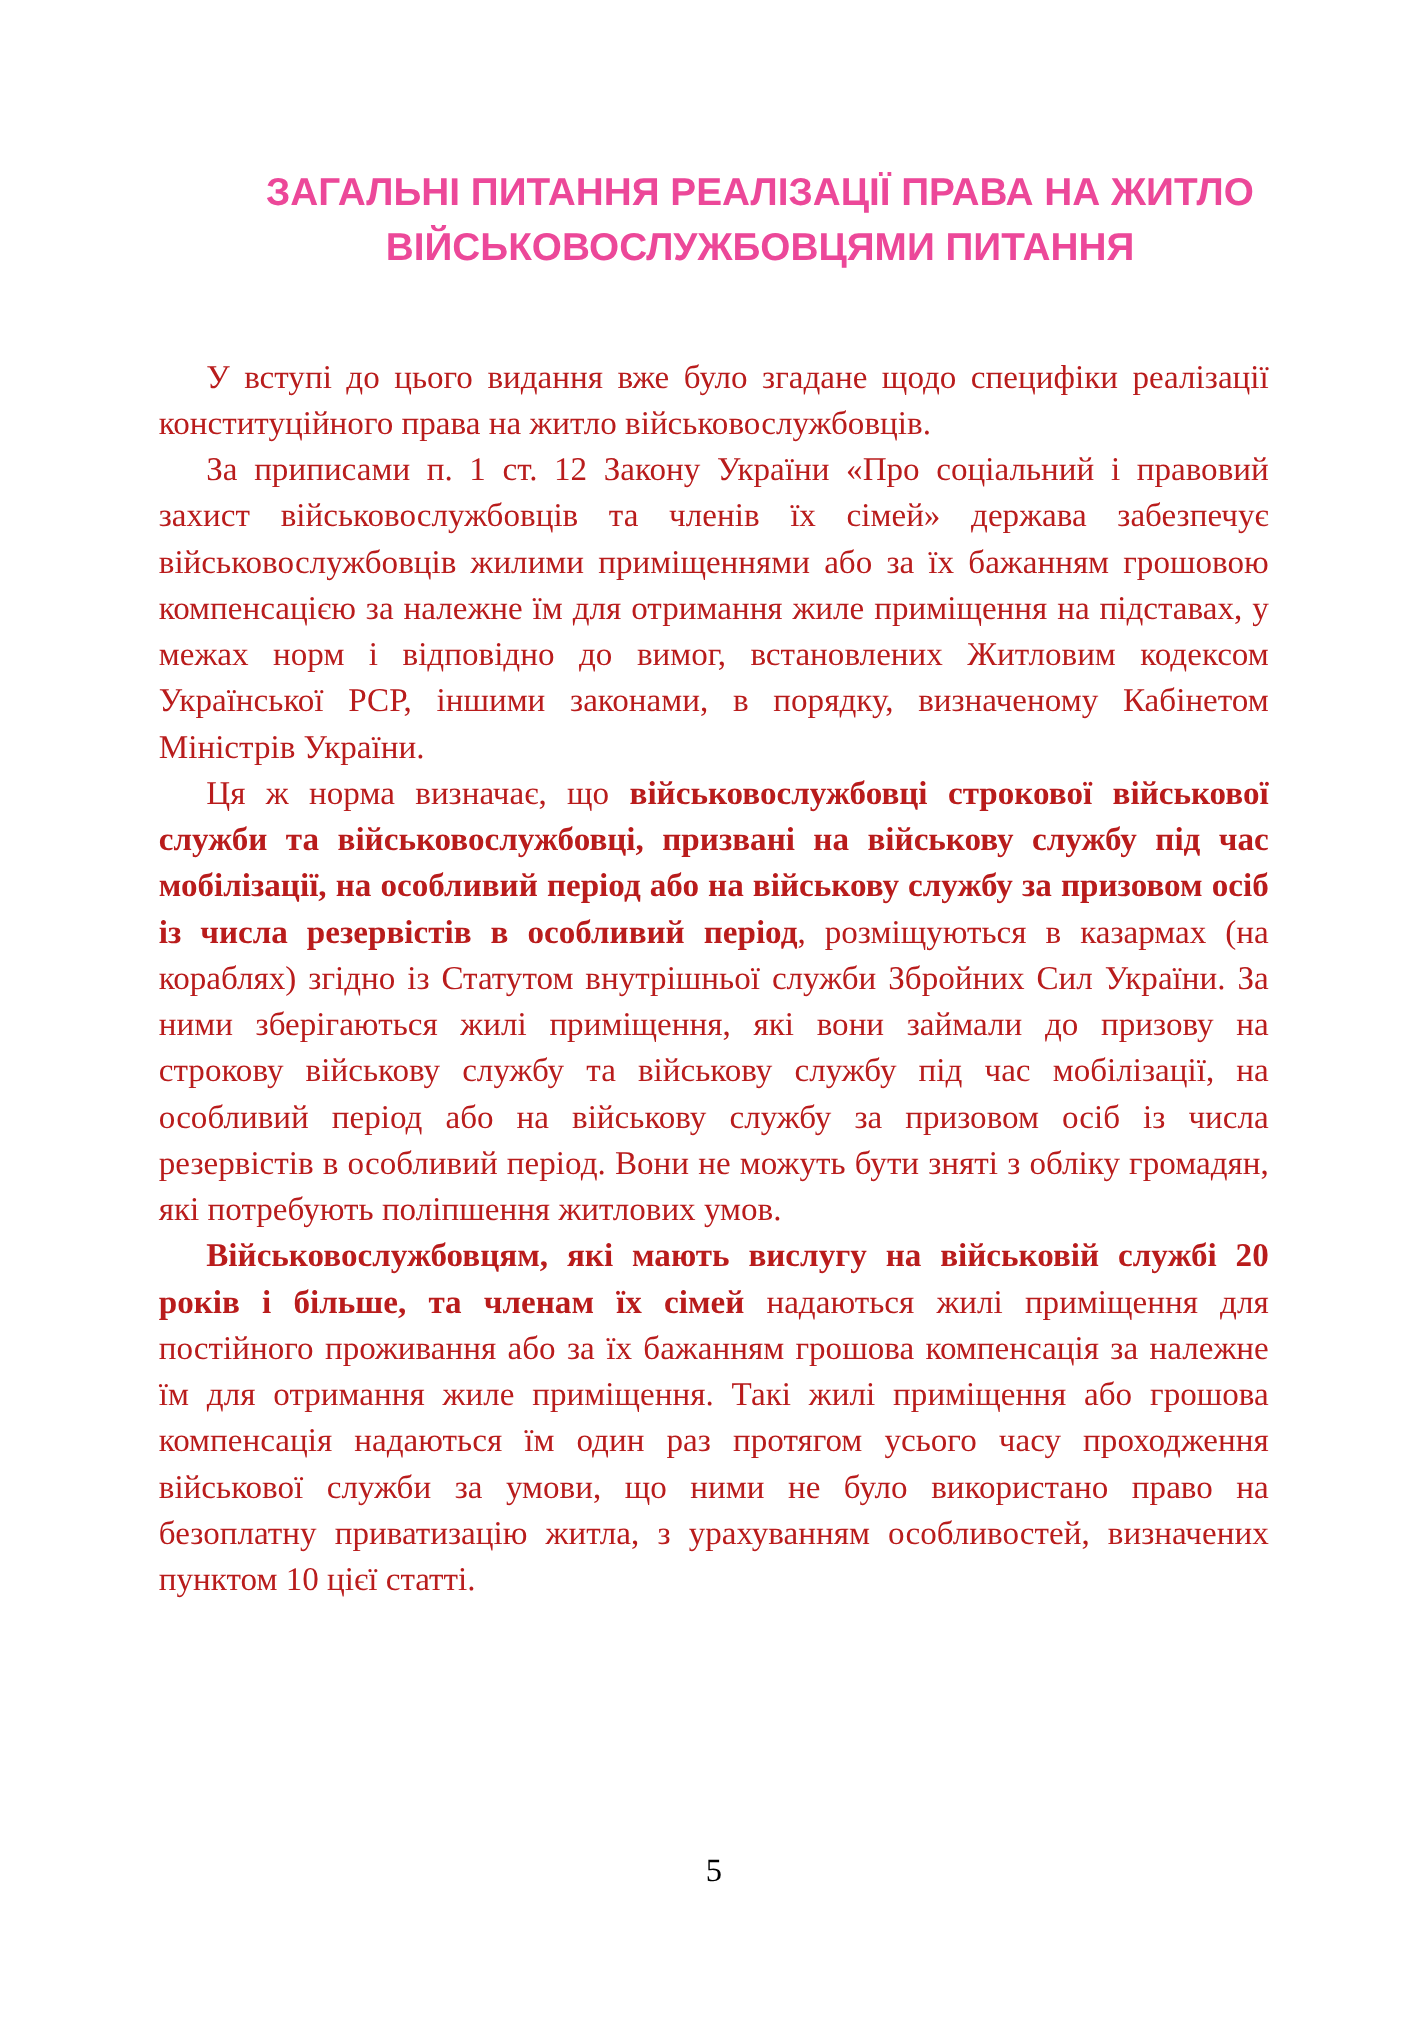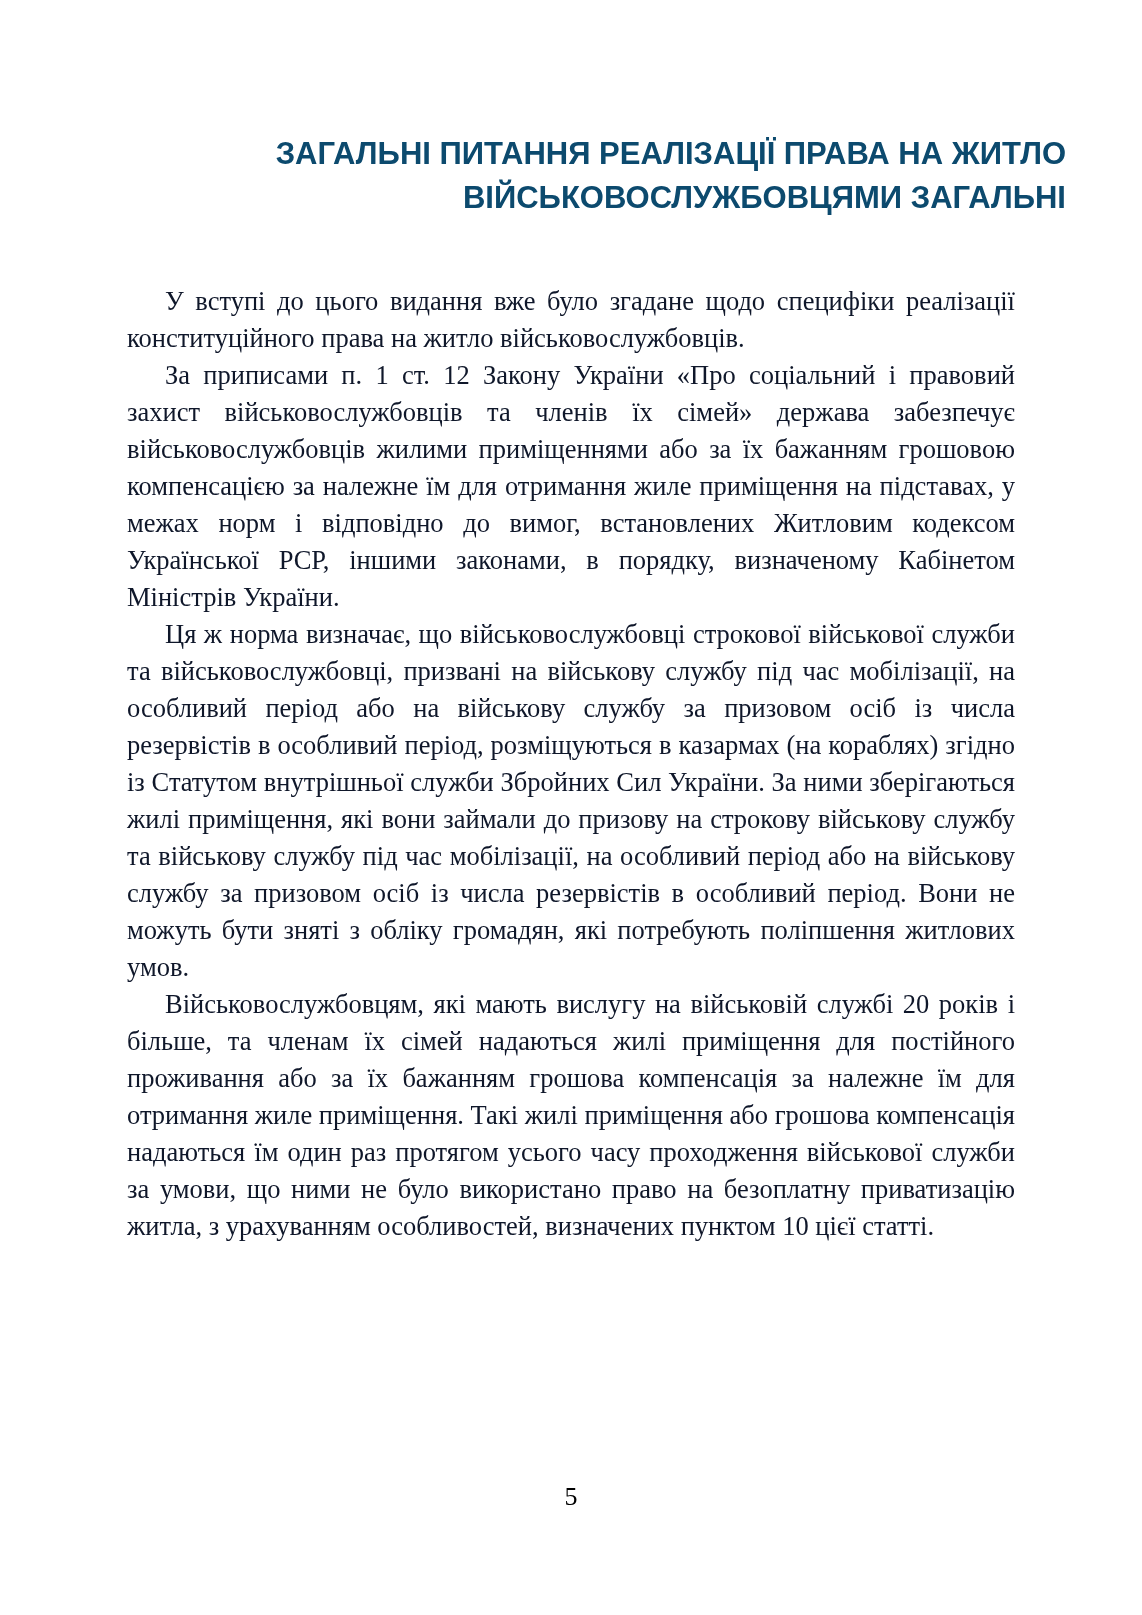--- a/index.html
+++ b/index.html
@@ -11,61 +11,61 @@
     position: relative;
     width: 1142px;
     height: 1615px;
     background: #ffffff;
     color: #000000;
     font-family: "Liberation Serif", serif;
     overflow: hidden;
   }
   .doc-title {
     margin: 0;
-    padding: 132px 76px 0 127px;
+    padding: 132px 53px 0 127px;
     font-family: "Liberation Sans", sans-serif;
     font-weight: bold;
     font-size: 31px;
     line-height: 44px;
-    text-align: right;
+    text-align: center;
     letter-spacing: 0px;
-    color: #0c4a6e;
+    color: #ec4899;
   }
   .body-text {
     margin: 63px 127px 0 127px;
     font-size: 26.5px;
     line-height: 37px;
     text-align: justify;
-    color: #0f172a;
+    color: #b91c1c;
   }
   .body-text p {
     margin: 0;
     padding: 0;
     text-indent: 38px;
   }
   .body-text .seg-bold {
-    font-weight: normal;
+    font-weight: bold;
   }
   .page-number {
     position: absolute;
     top: 1482px;
     left: 0;
     width: 100%;
     text-align: center;
     font-size: 26px;
     line-height: 30px;
     color: #000000;
   }
 </style>
 </head>
 <body>
 
 <div class="page">
 
-  <h1 class="doc-title"><span>ЗАГАЛЬНІ ПИТАННЯ РЕАЛІЗАЦІЇ ПРАВА НА ЖИТЛО</span><br><span>ВІЙСЬКОВОСЛУЖБОВЦЯМИ ЗАГАЛЬНІ</span></h1>
+  <h1 class="doc-title"><span>ЗАГАЛЬНІ ПИТАННЯ РЕАЛІЗАЦІЇ ПРАВА НА ЖИТЛО</span><br><span>ВІЙСЬКОВОСЛУЖБОВЦЯМИ ПИТАННЯ</span></h1>
 
   <div class="body-text" id="paragraph-container">
       <p><span class="seg-regular">У вступі до цього видання вже було згадане щодо специфіки реалізації конституційного права на житло військовослужбовців.</span></p>
       <p><span class="seg-regular">За приписами п. 1 ст. 12 Закону України «Про соціальний і правовий захист військовослужбовців та членів їх сімей» держава забезпечує військовослужбовців жилими приміщеннями або за їх бажанням грошовою компенсацією за належне їм для отримання жиле приміщення на підставах, у межах норм і відповідно до вимог, встановлених Житловим кодексом Української РСР, іншими законами, в порядку, визначеному Кабінетом Міністрів України.</span></p>
       <p><span class="seg-regular">Ця ж норма визначає, що </span><span class="seg-bold">військовослужбовці строкової військової служби та військовослужбовці, призвані на військову службу під час мобілізації, на особливий період або на військову службу за призовом осіб із числа резервістів в особливий період</span><span class="seg-regular">, розміщуються в казармах (на кораблях) згідно із Статутом внутрішньої служби Збройних Сил України. За ними зберігаються жилі приміщення, які вони займали до призову на строкову військову службу та військову службу під час мобілізації, на особливий період або на військову службу за призовом осіб із числа резервістів в особливий період. Вони не можуть бути зняті з обліку громадян, які потребують поліпшення житлових умов.</span></p>
       <p><span class="seg-bold">Військовослужбовцям, які мають вислугу на військовій службі 20 років і більше, та членам їх сімей</span><span class="seg-regular"> надаються жилі приміщення для постійного проживання або за їх бажанням грошова компенсація за належне їм для отримання жиле приміщення. Такі жилі приміщення або грошова компенсація надаються їм один раз протягом усього часу проходження військової служби за умови, що ними не було використано право на безоплатну приватизацію житла, з урахуванням особливостей, визначених пунктом 10 цієї статті.</span></p>
     </div>
 
   <div class="page-number">5</div>
 

